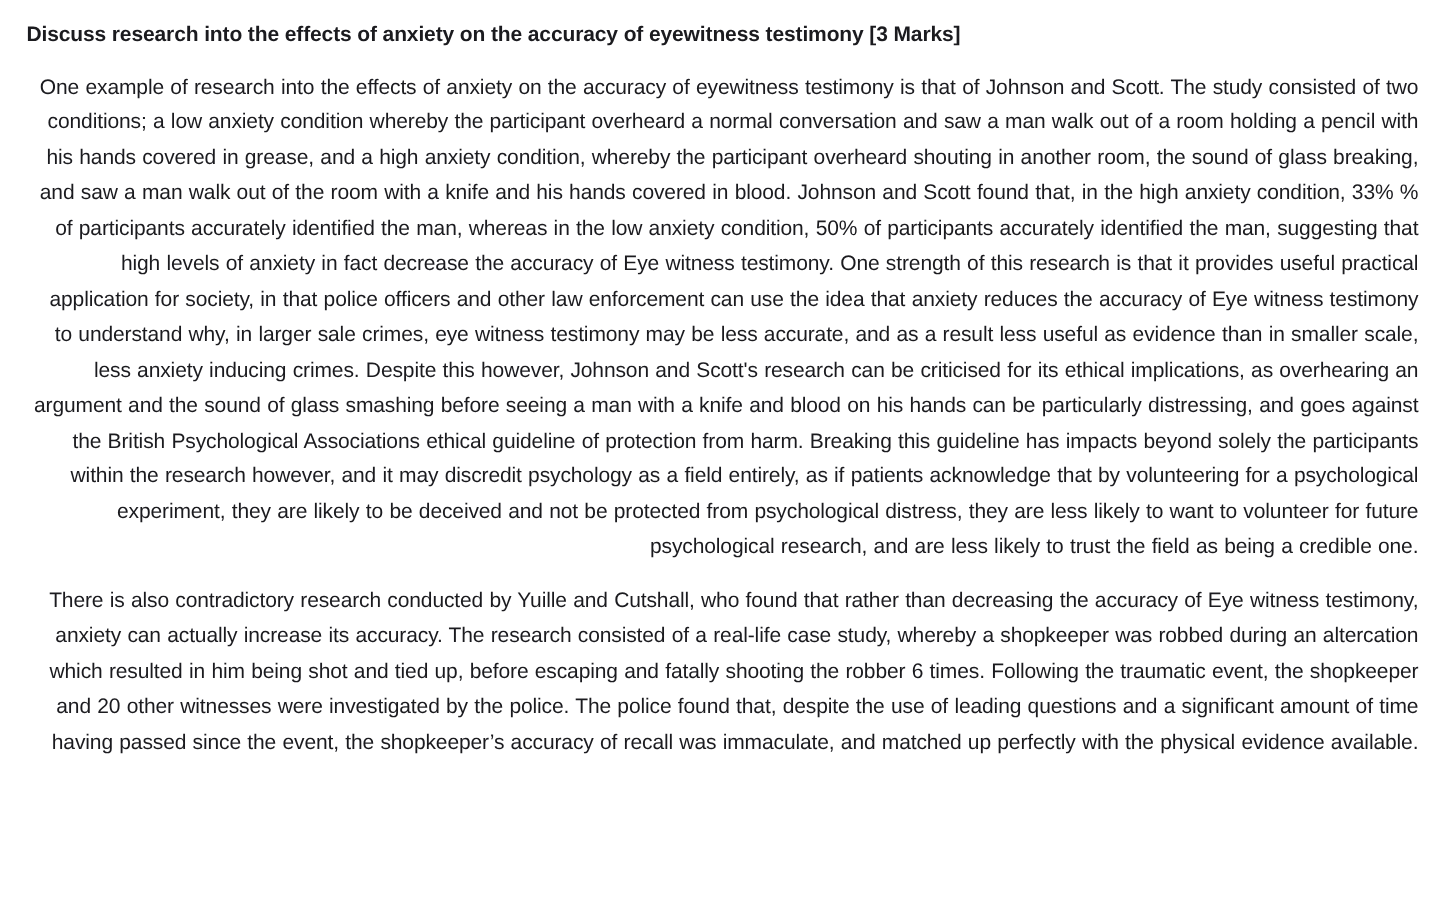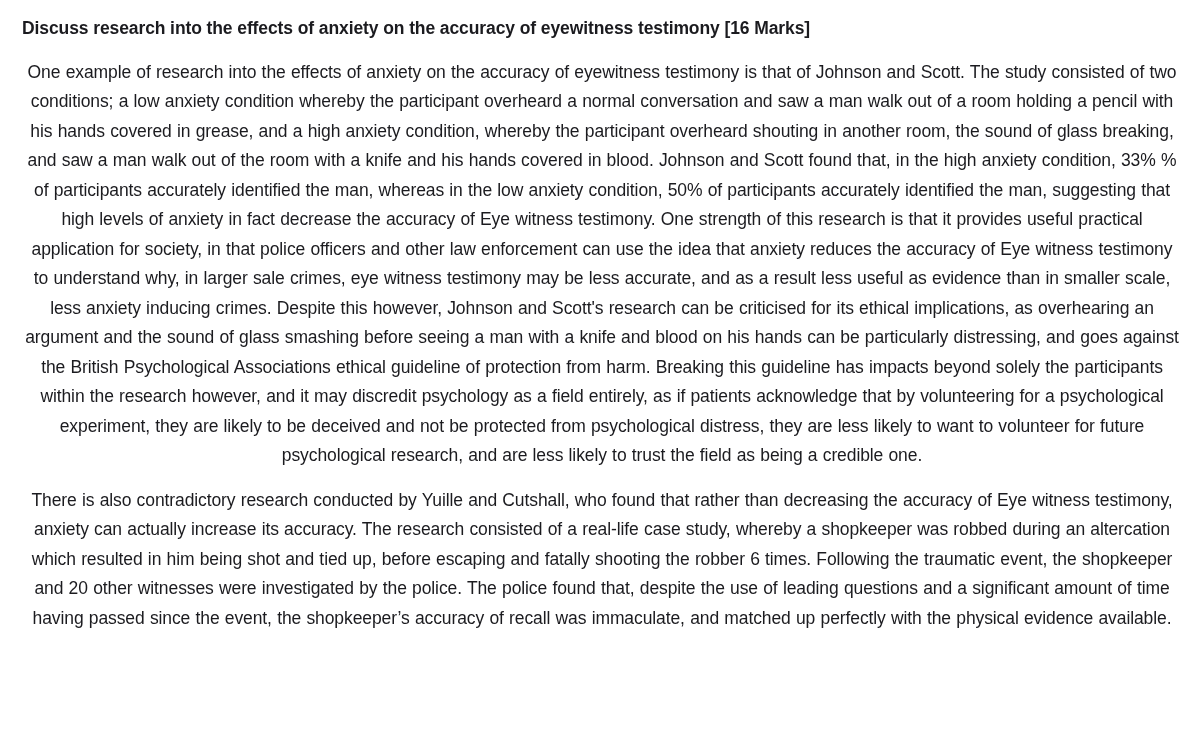--- a/index.html
+++ b/index.html
@@ -27,25 +27,25 @@
     line-height: 29.5px;
     margin: 0 0 14px 0;
     letter-spacing: -0.1px;
   }
   .essay-paragraph {
     font-size: 17.5px;
     font-weight: 400;
     line-height: 29.5px;
     margin: 0 0 15px 0;
     max-width: 1160px;
-    text-align: center;
+    text-align: right;
     letter-spacing: -0.1px;
     word-spacing: 0.5px;
   }
 </style>
 </head>
 <body>
 
 <div class="page">
-  <h1 class="essay-title">Discuss research into the effects of anxiety on the accuracy of eyewitness testimony [16 Marks]</h1>
+  <h1 class="essay-title">Discuss research into the effects of anxiety on the accuracy of eyewitness testimony [3 Marks]</h1>
   <p class="essay-paragraph">One example of research into the effects of anxiety on the accuracy of eyewitness testimony is that of Johnson and Scott. The study consisted of two conditions; a low anxiety condition whereby the participant overheard a normal conversation and saw a man walk out of a room holding a pencil with his hands covered in grease, and a high anxiety condition, whereby the participant overheard shouting in another room, the sound of glass breaking, and saw a man walk out of the room with a knife and his hands covered in blood. Johnson and Scott found that, in the high anxiety condition, 33% % of participants accurately identified the man, whereas in the low anxiety condition, 50% of participants accurately identified the man, suggesting that high levels of anxiety in fact decrease the accuracy of Eye witness testimony. One strength of this research is that it provides useful practical application for society, in that police officers and other law enforcement can use the idea that anxiety reduces the accuracy of Eye witness testimony to understand why, in larger sale crimes, eye witness testimony may be less accurate, and as a result less useful as evidence than in smaller scale, less anxiety inducing crimes. Despite this however, Johnson and Scott's research can be criticised for its ethical implications, as overhearing an argument and the sound of glass smashing before seeing a man with a knife and blood on his hands can be particularly distressing, and goes against the British Psychological Associations ethical guideline of protection from harm. Breaking this guideline has impacts beyond solely the participants within the research however, and it may discredit psychology as a field entirely, as if patients acknowledge that by volunteering for a psychological experiment, they are likely to be deceived and not be protected from psychological distress, they are less likely to want to volunteer for future psychological research, and are less likely to trust the field as being a credible one.</p>
   <p class="essay-paragraph">There is also contradictory research conducted by Yuille and Cutshall, who found that rather than decreasing the accuracy of Eye witness testimony, anxiety can actually increase its accuracy. The research consisted of a real-life case study, whereby a shopkeeper was robbed during an altercation which resulted in him being shot and tied up, before escaping and fatally shooting the robber 6 times. Following the traumatic event, the shopkeeper and 20 other witnesses were investigated by the police. The police found that, despite the use of leading questions and a significant amount of time having passed since the event, the shopkeeper’s accuracy of recall was immaculate, and matched up perfectly with the physical evidence available.</p>
 </div>
 
 </body></html>

